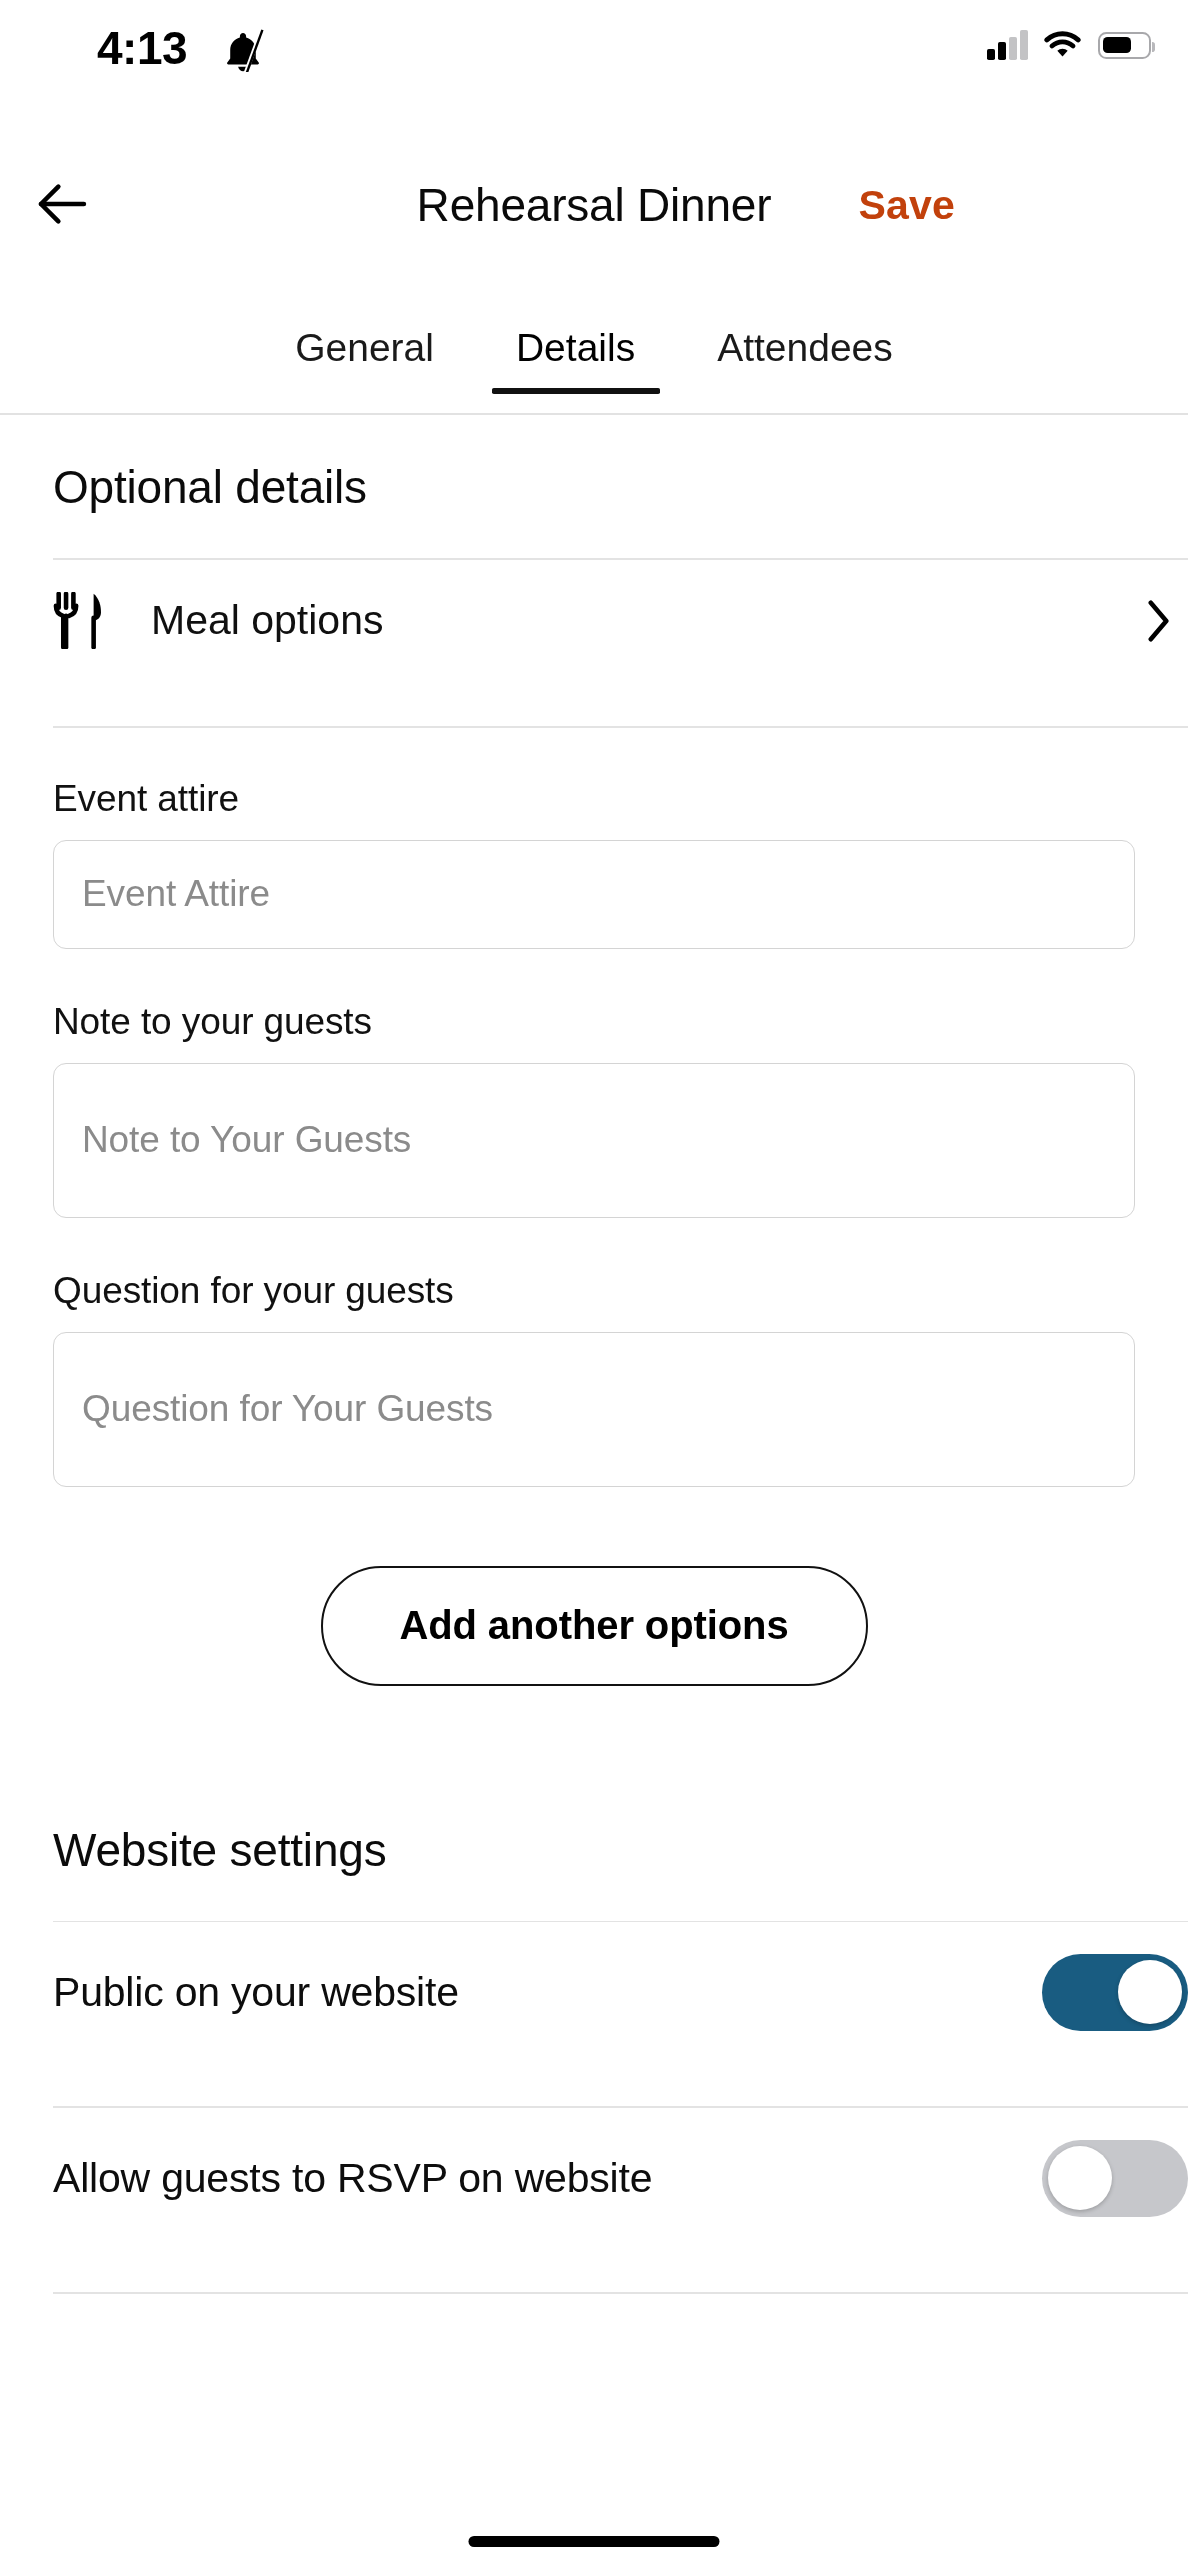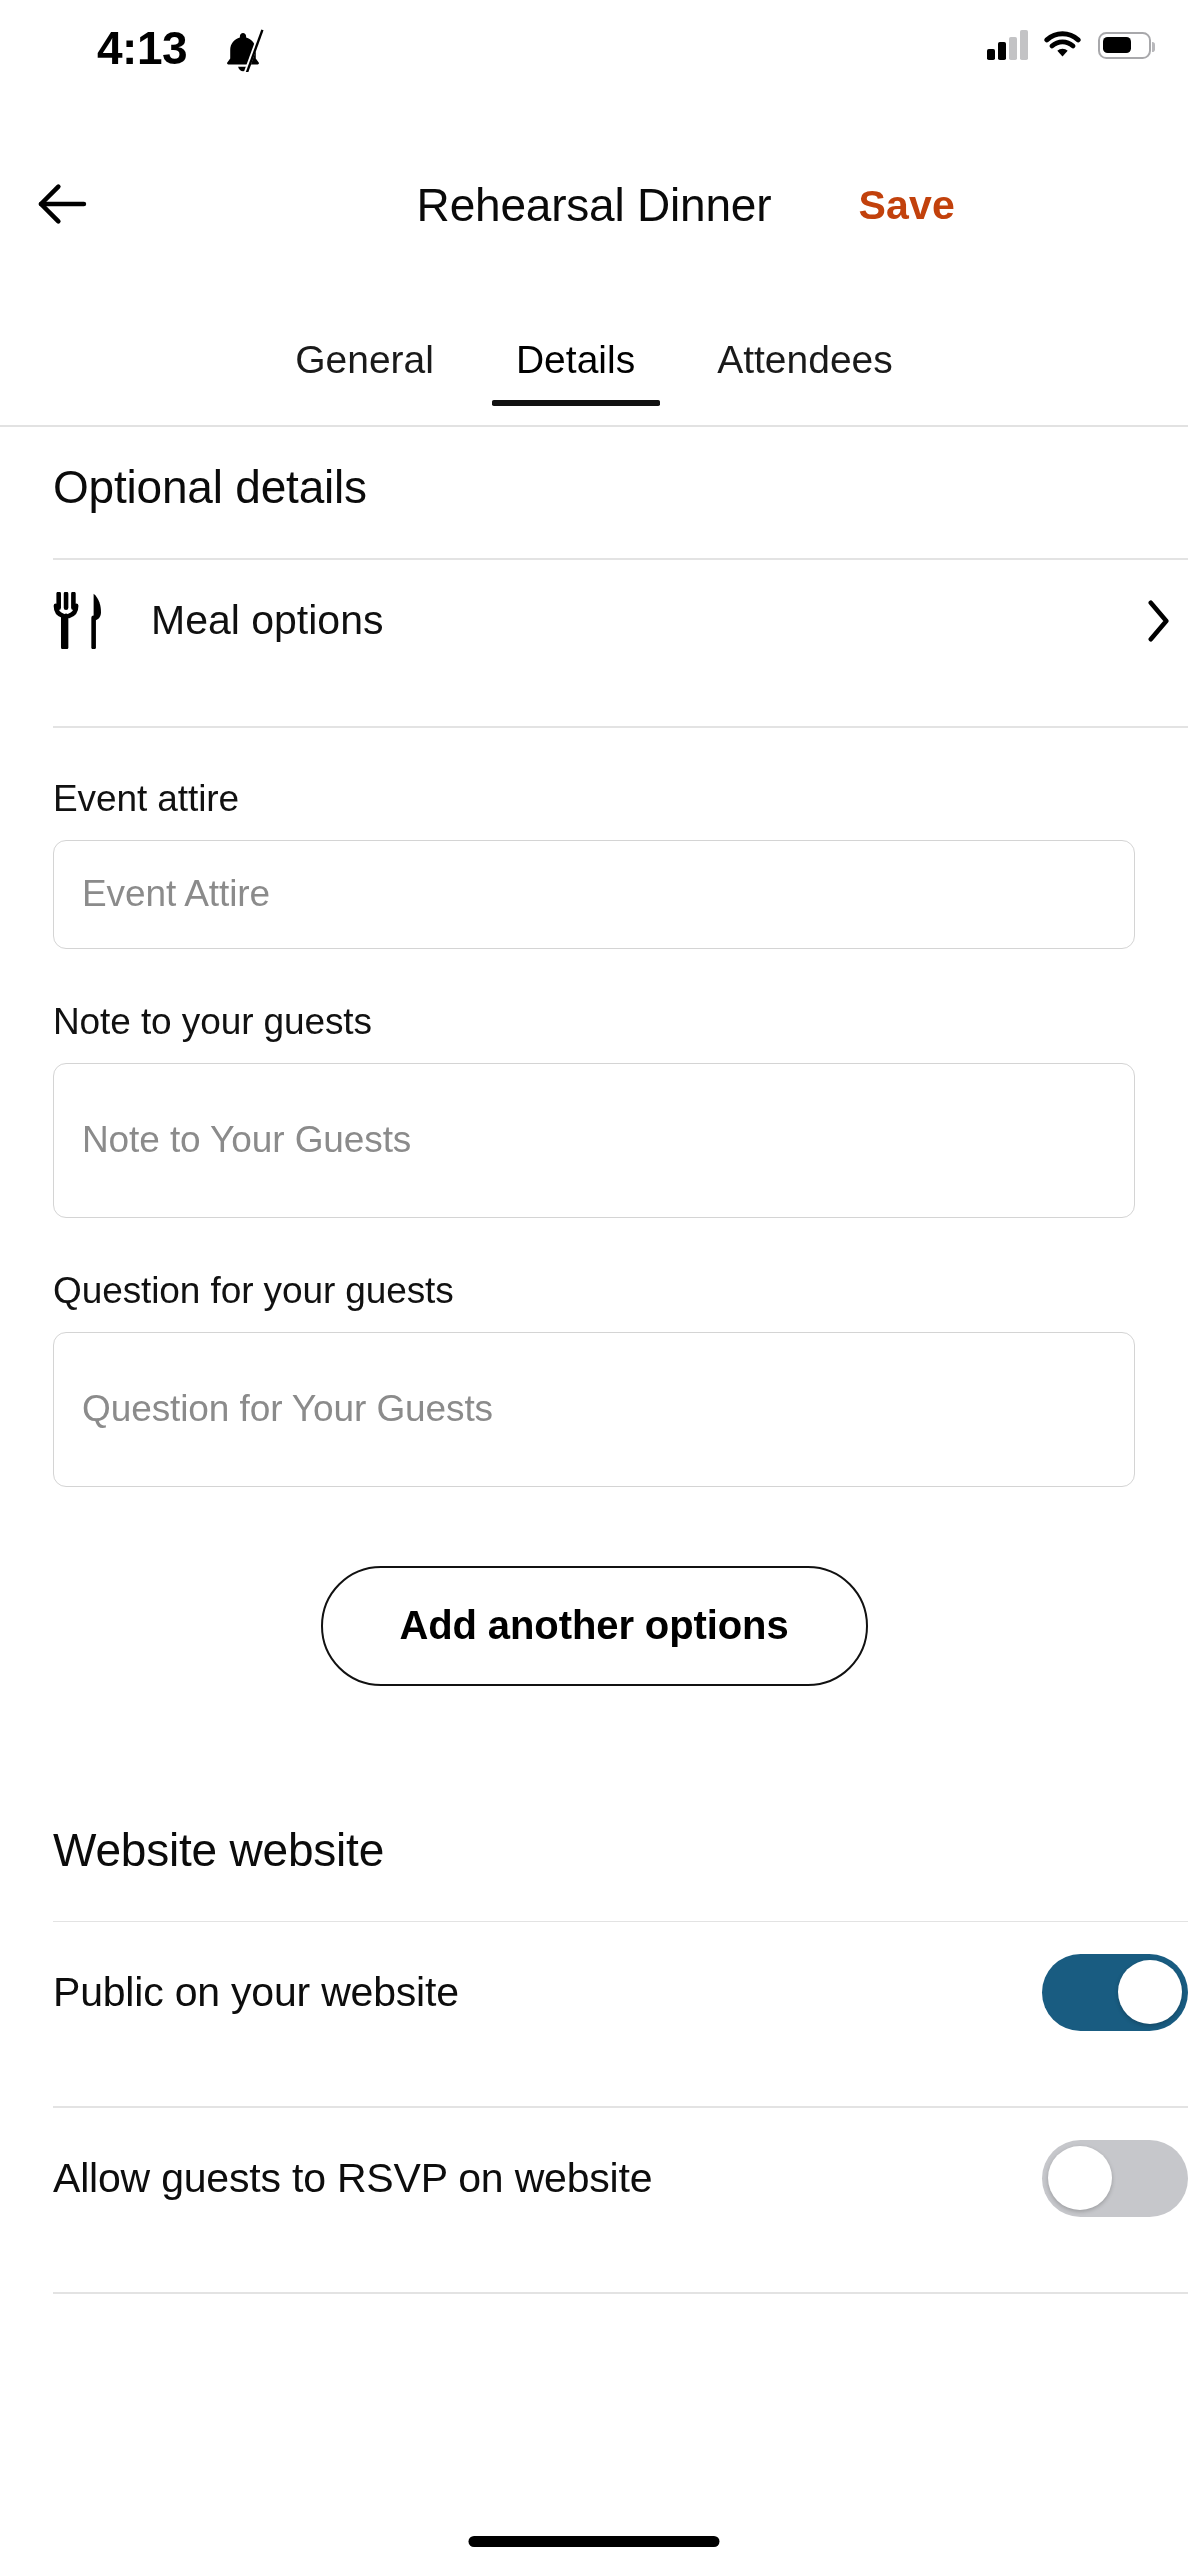--- a/index.html
+++ b/index.html
@@ -75,21 +75,21 @@
   }
   .save-btn {
     position:absolute; right:41px; top:0;
     height:101px; line-height:101px;
     font-size:41px; font-weight:700;
     letter-spacing:0.2px;
   }
 
   
   .tabs {
-    position:absolute; top:312px; left:0;
+    position:absolute; top:300px; left:0;
     width:1000px; height:115px;padding-left:16px;
   }
   .tabstrip {
     position:absolute; left:0; top:0;
     width:1188px; height:113px;
     display:flex; justify-content:center; align-items:flex-start;
     gap:0;
   }
   .tab {
     position:relative;
@@ -307,21 +307,21 @@
         <span class="field-ph">Question for Your Guests</span>
       </div>
     </div>
 
     <div class="btn-wrap">
       <div class="pill-btn">Add another options</div>
     </div>
 
     <div style="height:96px;"></div>
 
-    <div class="section-title">Website website</div>
+    <div class="section-title">Website settings</div>
     <div class="hr"></div>
 
     <div class="toggle-row">
       <span class="tlbl">Public on your website</span>
       <span class="switch on" style="background:#195C81;">
         <span class="knob"></span>
       </span>
     </div>
 
     <div class="hr"></div>

